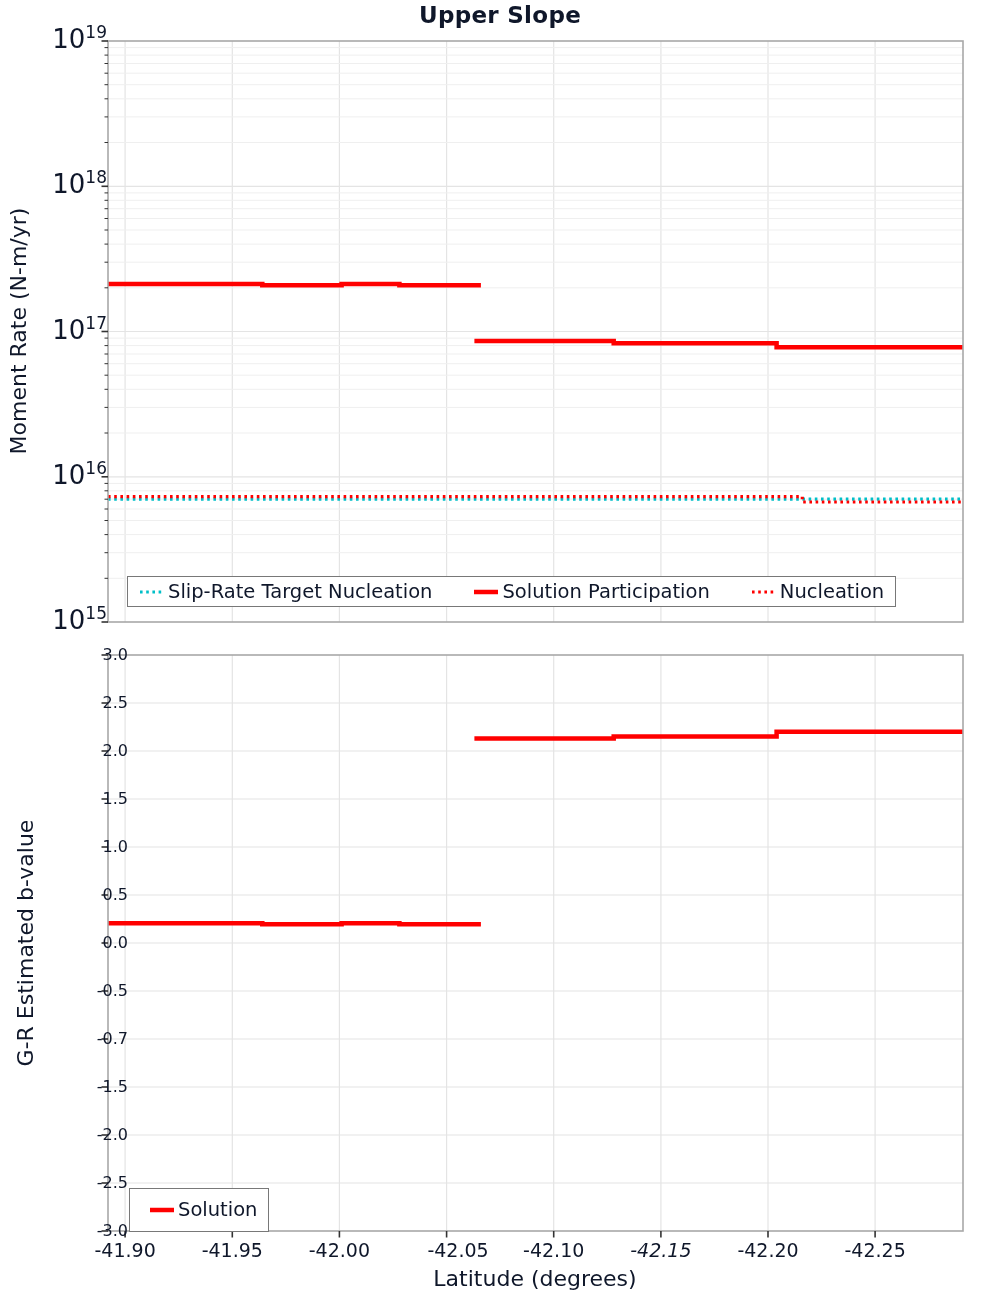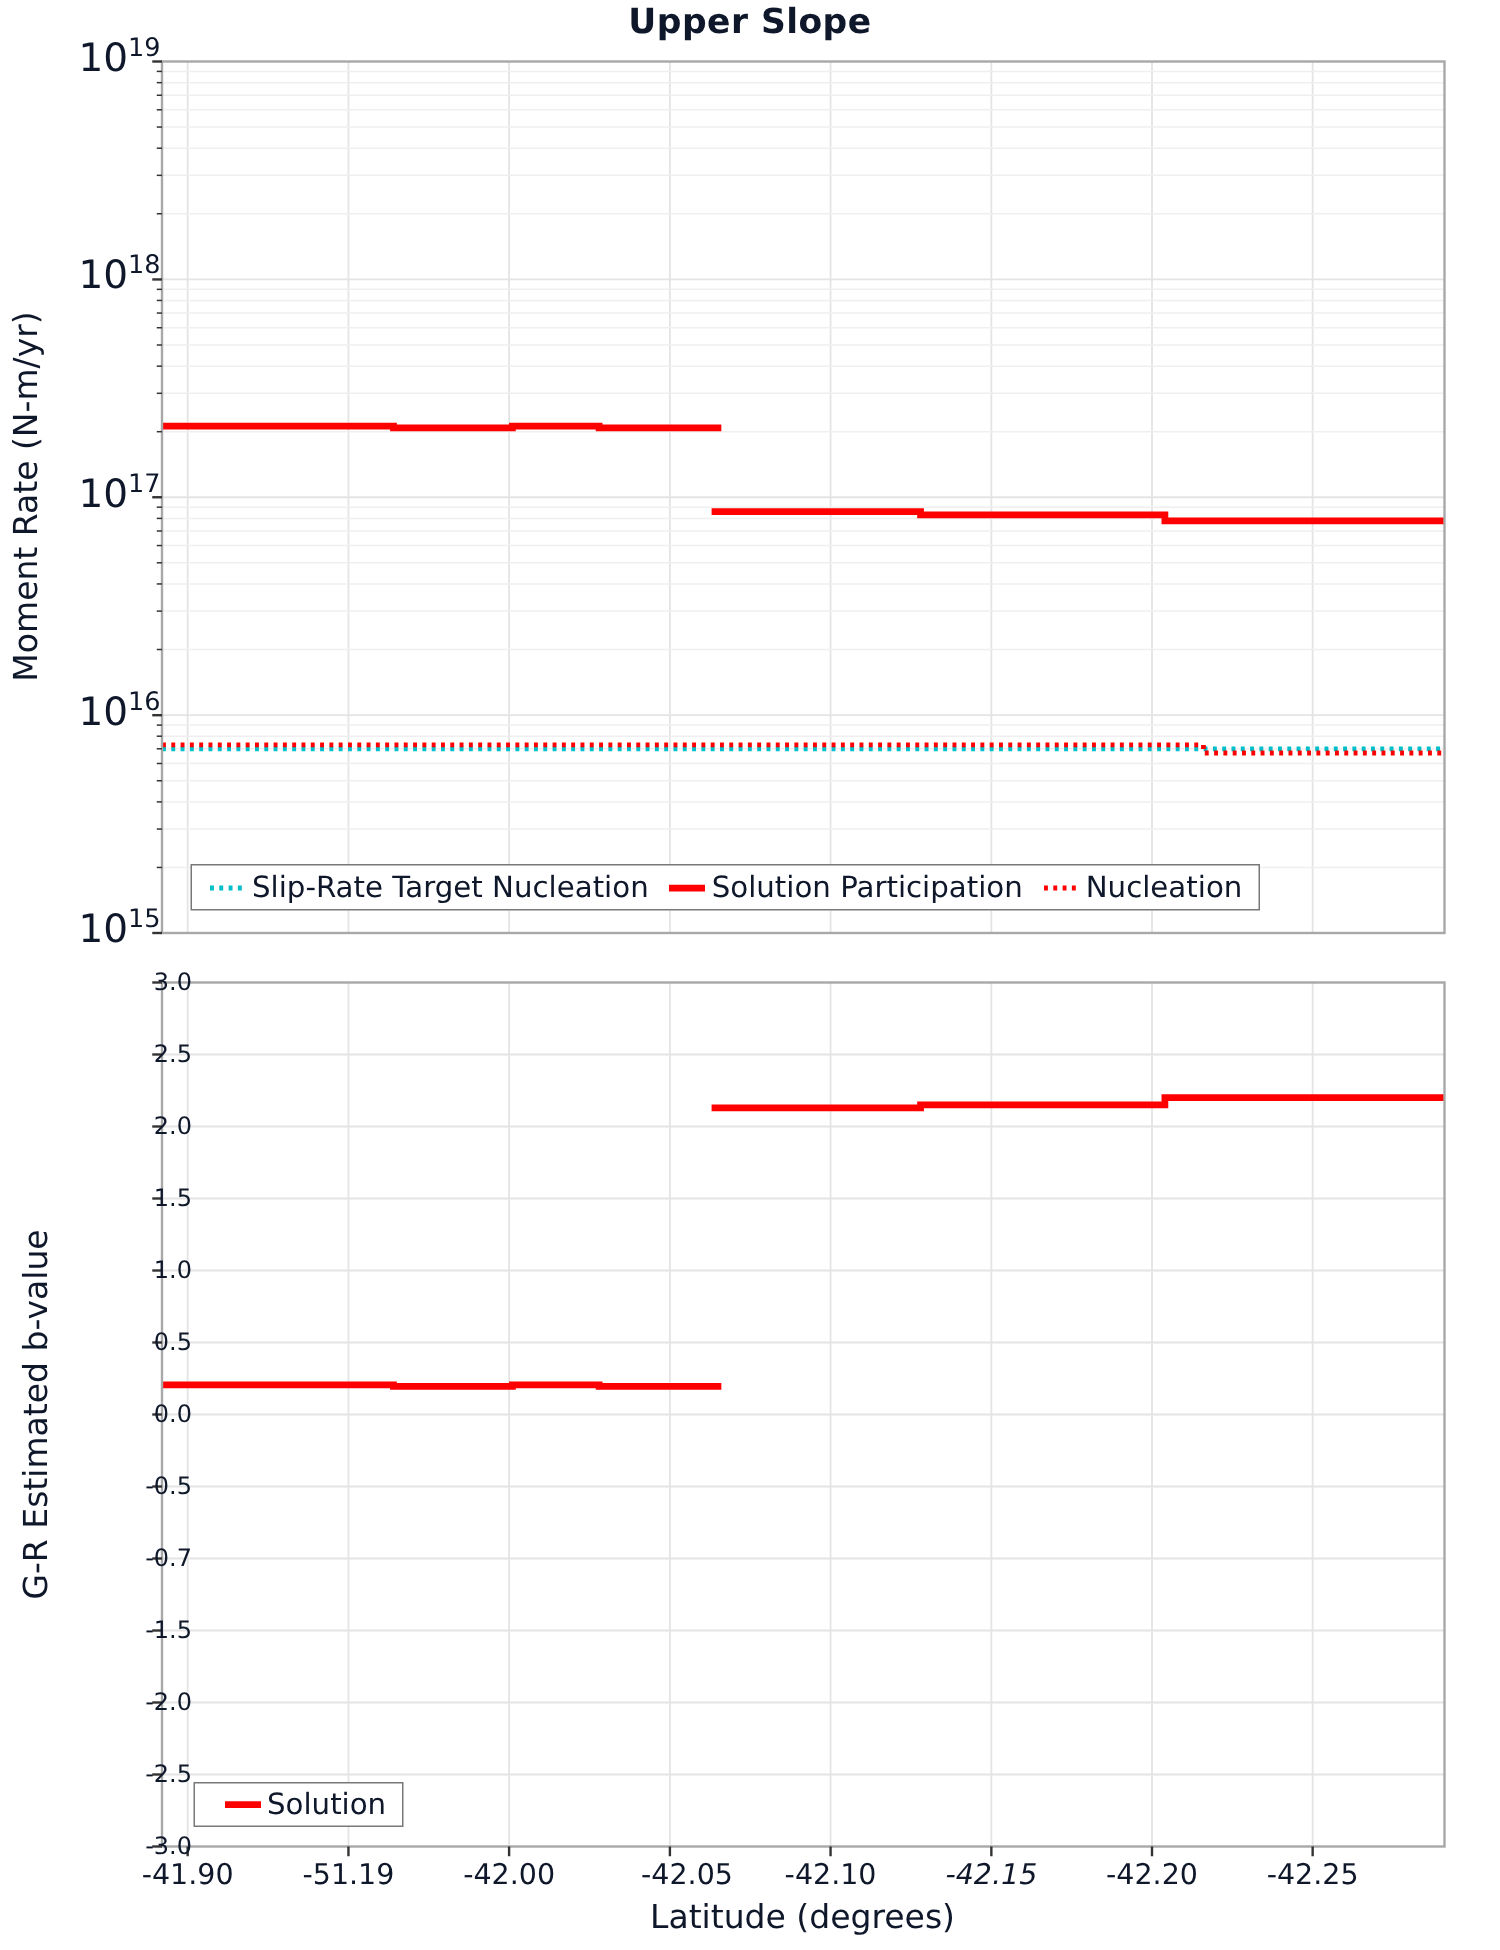--- a/index.html
+++ b/index.html
@@ -32,21 +32,21 @@
     font-size:16px;line-height:1;white-space:nowrap;text-align:center;
   }
   .ytick-log{
     position:absolute;right:893px;line-height:1;white-space:nowrap;text-align:right;
   }
   .ytick-log .base{font-size:26px;line-height:1;margin-top:32px;}
   .ytick-log .sup{font-size:17px;line-height:1;position:relative;top:-10px;}
   .legend{
     position:absolute;display:flex;align-items:center;background:#ffffff;
     border:1.6px solid #787878;box-sizing:border-box;padding:0 11px;
-    white-space:nowrap;z-index:5;
+    white-space:nowrap;z-index:5;gap:28px;
   }
   .legend .entry{display:flex;align-items:center;}
   .legend .entry + .entry{margin-left:13px;}
   .legend .swatch{margin-right:3px;flex:none;}
   .legend .lbl{font-size:19.5px;line-height:1;}
 </style>
 </head>
 <body>
 
 <div id="fig">
@@ -198,21 +198,21 @@
       <div class="ytick-lin" style="top:847px;">1.0</div>
       <div class="ytick-lin" style="top:895px;">0.5</div>
       <div class="ytick-lin" style="top:943px;">0.0</div>
       <div class="ytick-lin" style="top:991px;">-0.5</div>
       <div class="ytick-lin" style="top:1039px;">-0.7</div>
       <div class="ytick-lin" style="top:1087px;">-1.5</div>
       <div class="ytick-lin" style="top:1135px;">-2.0</div>
       <div class="ytick-lin" style="top:1183px;">-2.5</div>
       <div class="ytick-lin" style="top:1231px;">-3.0</div>
       <div class="xtick" style="left:125.1px;top:1241px;">-41.90</div>
-      <div class="xtick" style="left:232.3px;top:1241px;">-51.19</div>
+      <div class="xtick" style="left:232.3px;top:1241px;">-41.95</div>
       <div class="xtick" style="left:339.4px;top:1241px;">-42.00</div>
       <div class="xtick" style="left:458px;top:1241px;">-42.05</div>
       <div class="xtick" style="left:553.7px;top:1241px;text-align:right;">-42.10</div>
       <div class="xtick" style="left:660.9px;top:1241px;font-style:italic;">-42.15</div>
       <div class="xtick" style="left:768px;top:1241px;">-42.20</div>
       <div class="xtick" style="left:875.1px;top:1241px;">-42.25</div>
     </div>
   <div class="legend" id="legend-top" style="left:127px;top:576px;height:31px;">
       <span class="entry">
         <svg width="26" height="8" class="swatch">
@@ -226,21 +226,21 @@
         </svg>
         <span class="lbl">Solution Participation</span>
       </span>
       <span class="entry">
         <svg width="26" height="8" class="swatch">
           <line x1="1" x2="25" y1="4" y2="4" stroke="#ff0000" stroke-width="3.2" stroke-dasharray="2.6 3.6"></line>
         </svg>
         <span class="lbl">Nucleation</span>
       </span>
     </div>
-  <div class="legend" id="legend-bottom" style="left:129px;top:1188px;height:30px;padding-left:19px;">
+  <div class="legend" id="legend-bottom" style="left:129px;top:1188px;height:44px;padding-left:19px;">
       <span class="entry">
         <svg width="26" height="8" class="swatch">
           <line x1="1" x2="25" y1="4" y2="4" stroke="#ff0000" stroke-width="4.5"></line>
         </svg>
         <span class="lbl">Solution</span>
       </span>
     </div>
 </div>
 
 </body></html>

